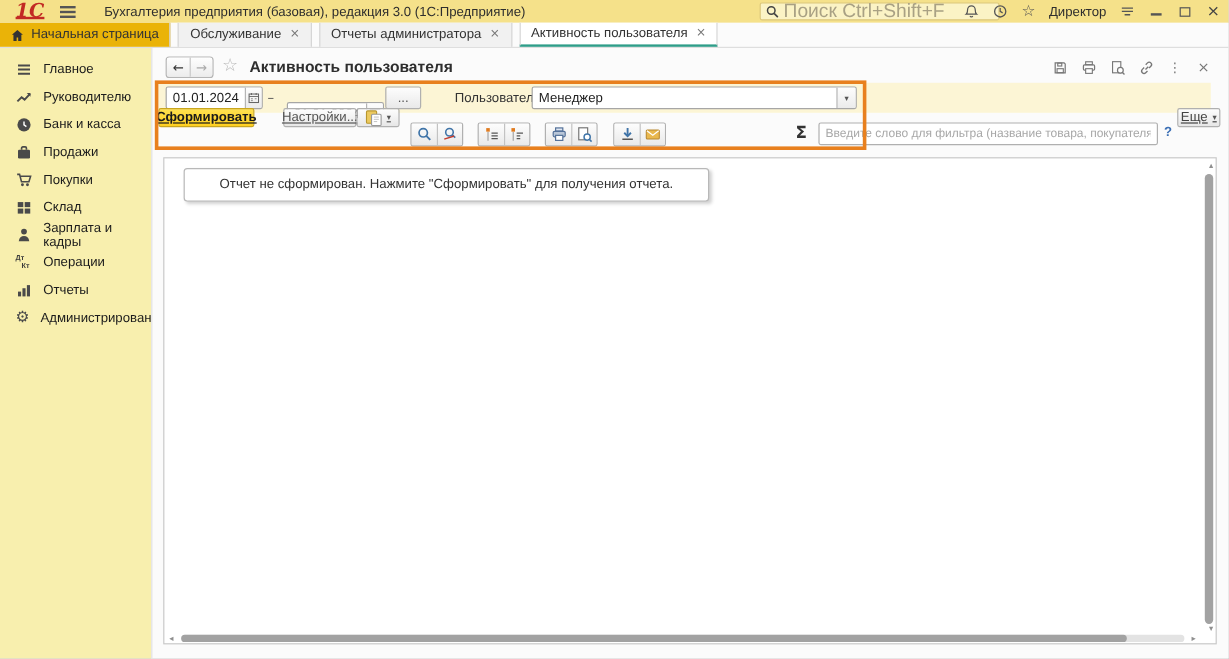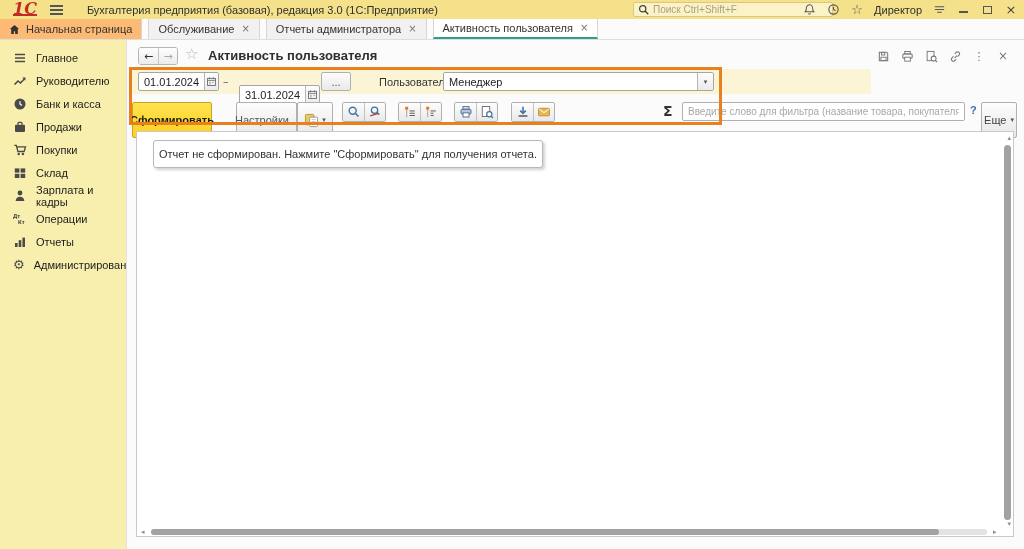--- a/index.html
+++ b/index.html
@@ -12,38 +12,38 @@
   .titlebar { position:absolute; left:0; top:0; width:1024px; height:19px; background:#f5e18a;
               display:flex; align-items:center; }
   .logo { margin-left:13px; color:#c22a24; font-weight:bold; font-style:italic; font-size:16px;
           font-family:"DejaVu Serif", serif; border-bottom:2px solid #c22a24; line-height:11px; }
   .hamb { margin-left:13px; width:13px; display:flex; flex-direction:column; gap:2px; }
   .hamb i { display:block; height:2px; background:#555; }
   .apptitle { margin-left:24px; color:#2e2e2e; }
   .tsearch { position:absolute; left:633px; top:2px; width:200px; height:15px; background:#fbf3c5;
              border:1px solid #dcc87d; border-radius:2px; display:flex; align-items:center; padding:0 4px; }
   .tsearch svg { flex:none; margin-right:4px; }
-  .tsearch input { border:none; background:transparent; outline:none; width:100%; font-size:10px;
+  .tsearch input { border:none; background:transparent; outline:none; width:100%; font-size:16px;
                    font-family:"Liberation Sans", sans-serif; color:#555; }
   .tsearch input::placeholder { color:#a9a184; }
   .tbar-right { position:absolute; right:6px; top:0; height:19px; display:flex; align-items:center; gap:10px; }
   .tbr-ic { display:flex; align-items:center; justify-content:center; width:14px; height:14px; }
   .tstar { color:#555; font-size:13px; line-height:13px; }
   .tuser { color:#2e2e2e; }
   .wmin { width:9px; height:9px; border-bottom:2px solid #555; margin-top:-3px; }
   .wrest { width:9px; height:8px; border:1.5px solid #555; }
   .wclose { font-size:13px; color:#444; line-height:13px; }
 
   
   .tabbar { position:absolute; left:0; top:19px; width:1024px; height:21px; background:#fbfbfb;
             border-bottom:1px solid #dedede; display:flex; align-items:stretch; }
   .tab { display:flex; align-items:center; padding:0 9px; background:#f1f1f1;
          border-right:1px solid #d6d6d6; border-left:1px solid #d6d6d6; margin-left:6px;
          color:#333; white-space:nowrap; cursor:pointer; }
-  .tab.first { margin-left:0; border-left:none; background:#fdba74; gap:6px; }
+  .tab.first { margin-left:0; border-left:none; background:#eab308; gap:6px; }
   .tab.active { background:#fff; border-bottom:2px solid #2f9d89; }
   .tab .x { margin-left:7px; color:#777; font-size:10px; line-height:10px; }
 
   
   .sidebar { position:absolute; left:0; top:40px; width:126px; height:509px; background:#f8efae; padding-top:6px; }
   .side-item { display:flex; align-items:center; height:23px; padding-left:13px; gap:9px; cursor:pointer; }
   .side-item svg { flex:none; }
   .side-item .sl { color:#1c1c1c; }
   .gear-glyph { font-size:13px; color:#4a4a4a; line-height:13px; width:14px; text-align:center; }
   .dtkt { display:flex; flex-direction:column; width:14px; font-size:6px; font-weight:bold;
@@ -59,41 +59,41 @@
             align-items:center; justify-content:center; font-size:11px; color:#333; cursor:pointer; }
   .navbtn + .navbtn { border-left:1px solid #c5c5c5; color:#aaa; }
   .fav-star { position:absolute; left:58px; top:6px; font-size:15px; color:#b9b9b9; line-height:16px; }
   .rtitle { position:absolute; left:81px; top:8px; font-size:13px; font-weight:bold; color:#2e2e2e; }
   .hdr-icons { position:absolute; right:14px; top:9px; display:flex; align-items:center; gap:10px; }
   .hdr-icons .hi { display:flex; align-items:center; justify-content:center; width:14px; height:14px;
                    color:#777; cursor:pointer; }
   .hi-kebab { font-size:11px; } .hi-close { font-size:12px; color:#666; }
 
   
-  .fband { position:absolute; left:5px; top:29px; width:739px; height:25px; background:#fcf5d5; }
+  .fband { position:absolute; left:5px; top:29px; width:877px; height:25px; background:#fcf5d5; }
   .field { position:absolute; top:3px; height:19px; display:flex; border:1px solid #a6a6a6;
            border-radius:2px; background:#fff; overflow:hidden; }
   .field .val { display:flex; align-items:center; padding:0 5px; flex:1; color:#222; }
   .field .fbtn { width:18px; border-left:1px solid #b5b5b5; background:linear-gradient(#fdfdfd,#ebebeb);
                  display:flex; align-items:center; justify-content:center; cursor:pointer; }
   .f-date1 { left:6px;  width:81px; }
   .f-date2 { left:107px; width:81px;margin-top:13px; }
   .f-dash { position:absolute; left:91px; top:6px; color:#555; }
   .f-dots { position:absolute; left:189px; top:3px; width:30px; height:19px; border:1px solid #b0b0b0;
             border-radius:2px; background:linear-gradient(#fdfdfd,#e9e9e9); display:flex; align-items:center;
             justify-content:center; color:#555; cursor:pointer; }
   .f-ulabel { position:absolute; left:247px; top:7px; color:#333; }
   .f-combo { left:311px; width:271px; }
   .f-combo .dd { width:16px; border-left:1px solid #b5b5b5; background:linear-gradient(#fdfdfd,#ebebeb);
                  display:flex; align-items:center; justify-content:center; font-size:7px; color:#555; cursor:pointer; }
 
   
-  .btn { position:absolute; top:62px; height:36px; border:1px solid #b0b0b0; border-radius:2px;
+  .btn { position:absolute; top:50px; height:16px; border:1px solid #b0b0b0; border-radius:2px;
          background:linear-gradient(#fdfdfd,#e7e7e7); display:flex; align-items:center; justify-content:center;
-         color:#555; cursor:pointer; }
+         color:#555; cursor:pointer;text-decoration:underline; }
   .b-gen { left:5px; width:80px; background:linear-gradient(#ffe14f,#ffd021); border-color:#c9a61f;
            color:#1a1a1a; font-weight:bold; }
   .b-set { left:109px; width:61px; }
   .b-var { left:170px; width:36px; gap:3px; }
   .ddg { font-size:7px; color:#555; }
   .pair { position:absolute; top:62px; display:inline-flex; border:1px solid #b0b0b0; border-radius:2px;
           overflow:hidden; height:20px; }
   .pbtn { width:21px; height:18px; background:linear-gradient(#fdfdfd,#e9e9e9); display:flex;
           align-items:center; justify-content:center; cursor:pointer; }
   .pbtn + .pbtn { border-left:1px solid #c2c2c2; }
@@ -107,21 +107,21 @@
   .b-more { left:854px; width:36px; gap:4px; color:#444; }
 
   
   .annotation { position:absolute; left:129px; top:67px; width:593px; height:58px;
                 border:3px solid #e8801e; z-index:40; pointer-events:none; }
 
   
   .panel { position:absolute; left:9px; top:91px; width:878px; height:406px; background:#fff;
            border:1px solid #c9c9c9; }
   .tooltip { position:absolute; left:16px; top:8px; background:#fff; border:1px solid #b8b8b8;
-             border-radius:3px; padding:7px 5px; box-shadow:2px 2px 3px rgba(0,0,0,.18); color:#333;
+             border-radius:3px; padding:7px 29px; box-shadow:2px 2px 3px rgba(0,0,0,.18); color:#333;
              white-space:nowrap; }
   .vscroll-up { position:absolute; right:2px; top:2px; font-size:7px; color:#8f8f8f; cursor:pointer; }
   .vthumb { position:absolute; right:2px; top:13px; width:7px; height:375px; background:#a2a2a2;
             border-radius:4px; cursor:pointer; }
   .vscroll-dn { position:absolute; right:2px; top:388px; font-size:7px; color:#8f8f8f; cursor:pointer; }
   .hscroll-l { position:absolute; left:4px; top:396px; font-size:7px; color:#8f8f8f; cursor:pointer; }
   .htrack { position:absolute; left:14px; top:397px; width:836px; height:6px; background:#e3e3e3;
             border-radius:3px; }
   .hthumb { position:absolute; left:14px; top:397px; width:788px; height:6px; background:#a2a2a2;
             border-radius:3px; cursor:pointer; }

